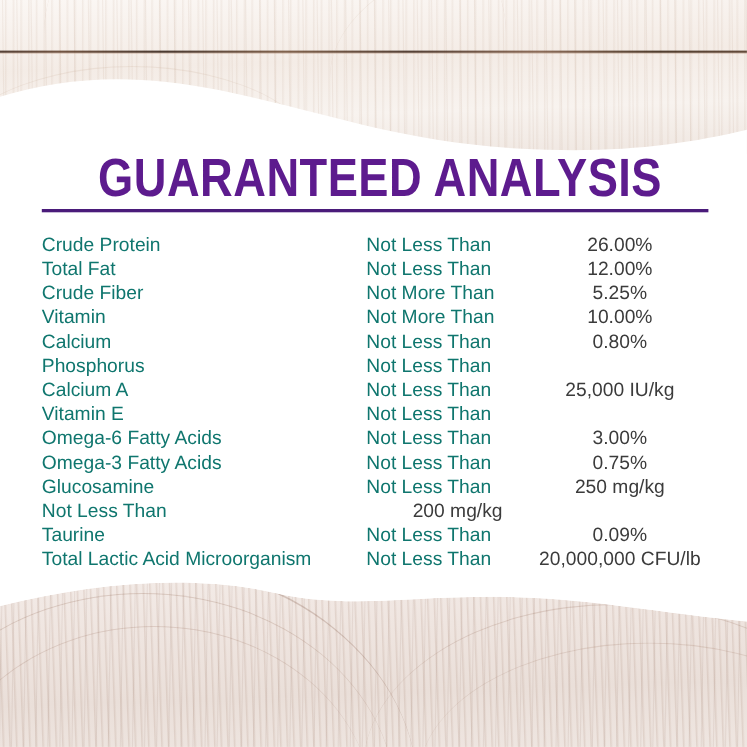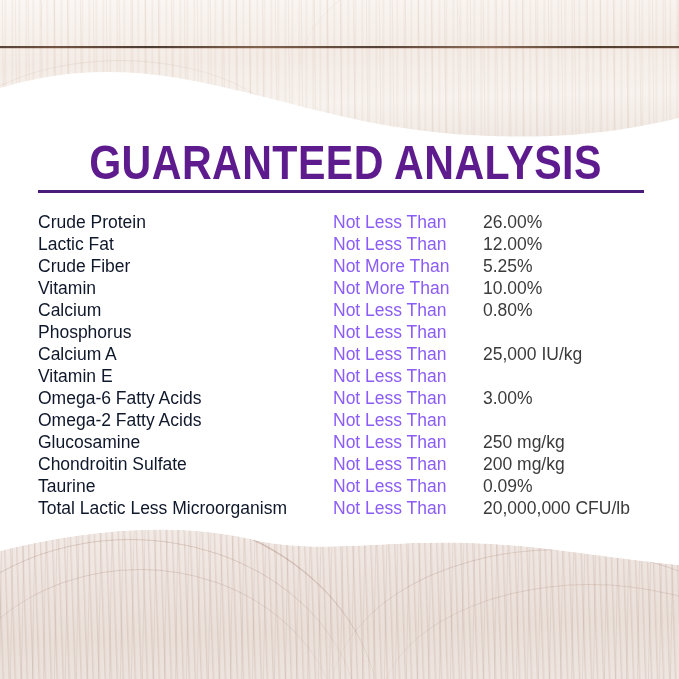--- a/index.html
+++ b/index.html
@@ -115,36 +115,36 @@
     width:606px;
   }
   .row{
     display:flex;
     align-items:baseline;
     height:22px;
   }
   .c-name{
     width:295px;
     flex:0 0 295px;
-    color:#0f172a;
+    color:#0f766e;
     font-size:17.5px;
     line-height:22px;
     white-space:nowrap;
   }
   .c-qual{
     width:150px;
     flex:0 0 150px;
-    color:#8b5cf6;
+    color:#0f766e;
     font-size:17.5px;
     line-height:22px;
     white-space:nowrap;
   }
   .c-val{
     flex:1 1 auto;
-    text-align:left;
+    text-align:center;
     color:#3b3b3b;
     font-size:17.5px;
     line-height:22px;
     white-space:nowrap;
   }
 </style>
 </head>
 <body>
 
 <div id="stage">
@@ -184,21 +184,21 @@
 
     <div class="table">
 
       <div class="row">
         <div class="c-name">Crude Protein</div>
         <div class="c-qual">Not Less Than</div>
         <div class="c-val">26.00%</div>
       </div>
 
       <div class="row">
-        <div class="c-name">Lactic Fat</div>
+        <div class="c-name">Total Fat</div>
         <div class="c-qual">Not Less Than</div>
         <div class="c-val">12.00%</div>
       </div>
 
       <div class="row">
         <div class="c-name">Crude Fiber</div>
         <div class="c-qual">Not More Than</div>
         <div class="c-val">5.25%</div>
       </div>
 
@@ -230,43 +230,43 @@
         <div class="c-qual">Not Less Than</div>
       </div>
 
       <div class="row">
         <div class="c-name">Omega-6 Fatty Acids</div>
         <div class="c-qual">Not Less Than</div>
         <div class="c-val">3.00%</div>
       </div>
 
       <div class="row">
-        <div class="c-name">Omega-2 Fatty Acids</div>
-        <div class="c-qual">Not Less Than</div>
+        <div class="c-name">Omega-3 Fatty Acids</div>
+        <div class="c-qual">Not Less Than</div>
+        <div class="c-val">0.75%</div>
       </div>
 
       <div class="row">
         <div class="c-name">Glucosamine</div>
         <div class="c-qual">Not Less Than</div>
         <div class="c-val">250 mg/kg</div>
       </div>
 
       <div class="row">
-        <div class="c-name">Chondroitin Sulfate</div>
         <div class="c-qual">Not Less Than</div>
         <div class="c-val">200 mg/kg</div>
       </div>
 
       <div class="row">
         <div class="c-name">Taurine</div>
         <div class="c-qual">Not Less Than</div>
         <div class="c-val">0.09%</div>
       </div>
 
       <div class="row">
-        <div class="c-name">Total Lactic Less Microorganism</div>
+        <div class="c-name">Total Lactic Acid Microorganism</div>
         <div class="c-qual">Not Less Than</div>
         <div class="c-val">20,000,000 CFU/lb</div>
       </div>
 
     </div>
   </div>
 </div>
 
 </body></html>

